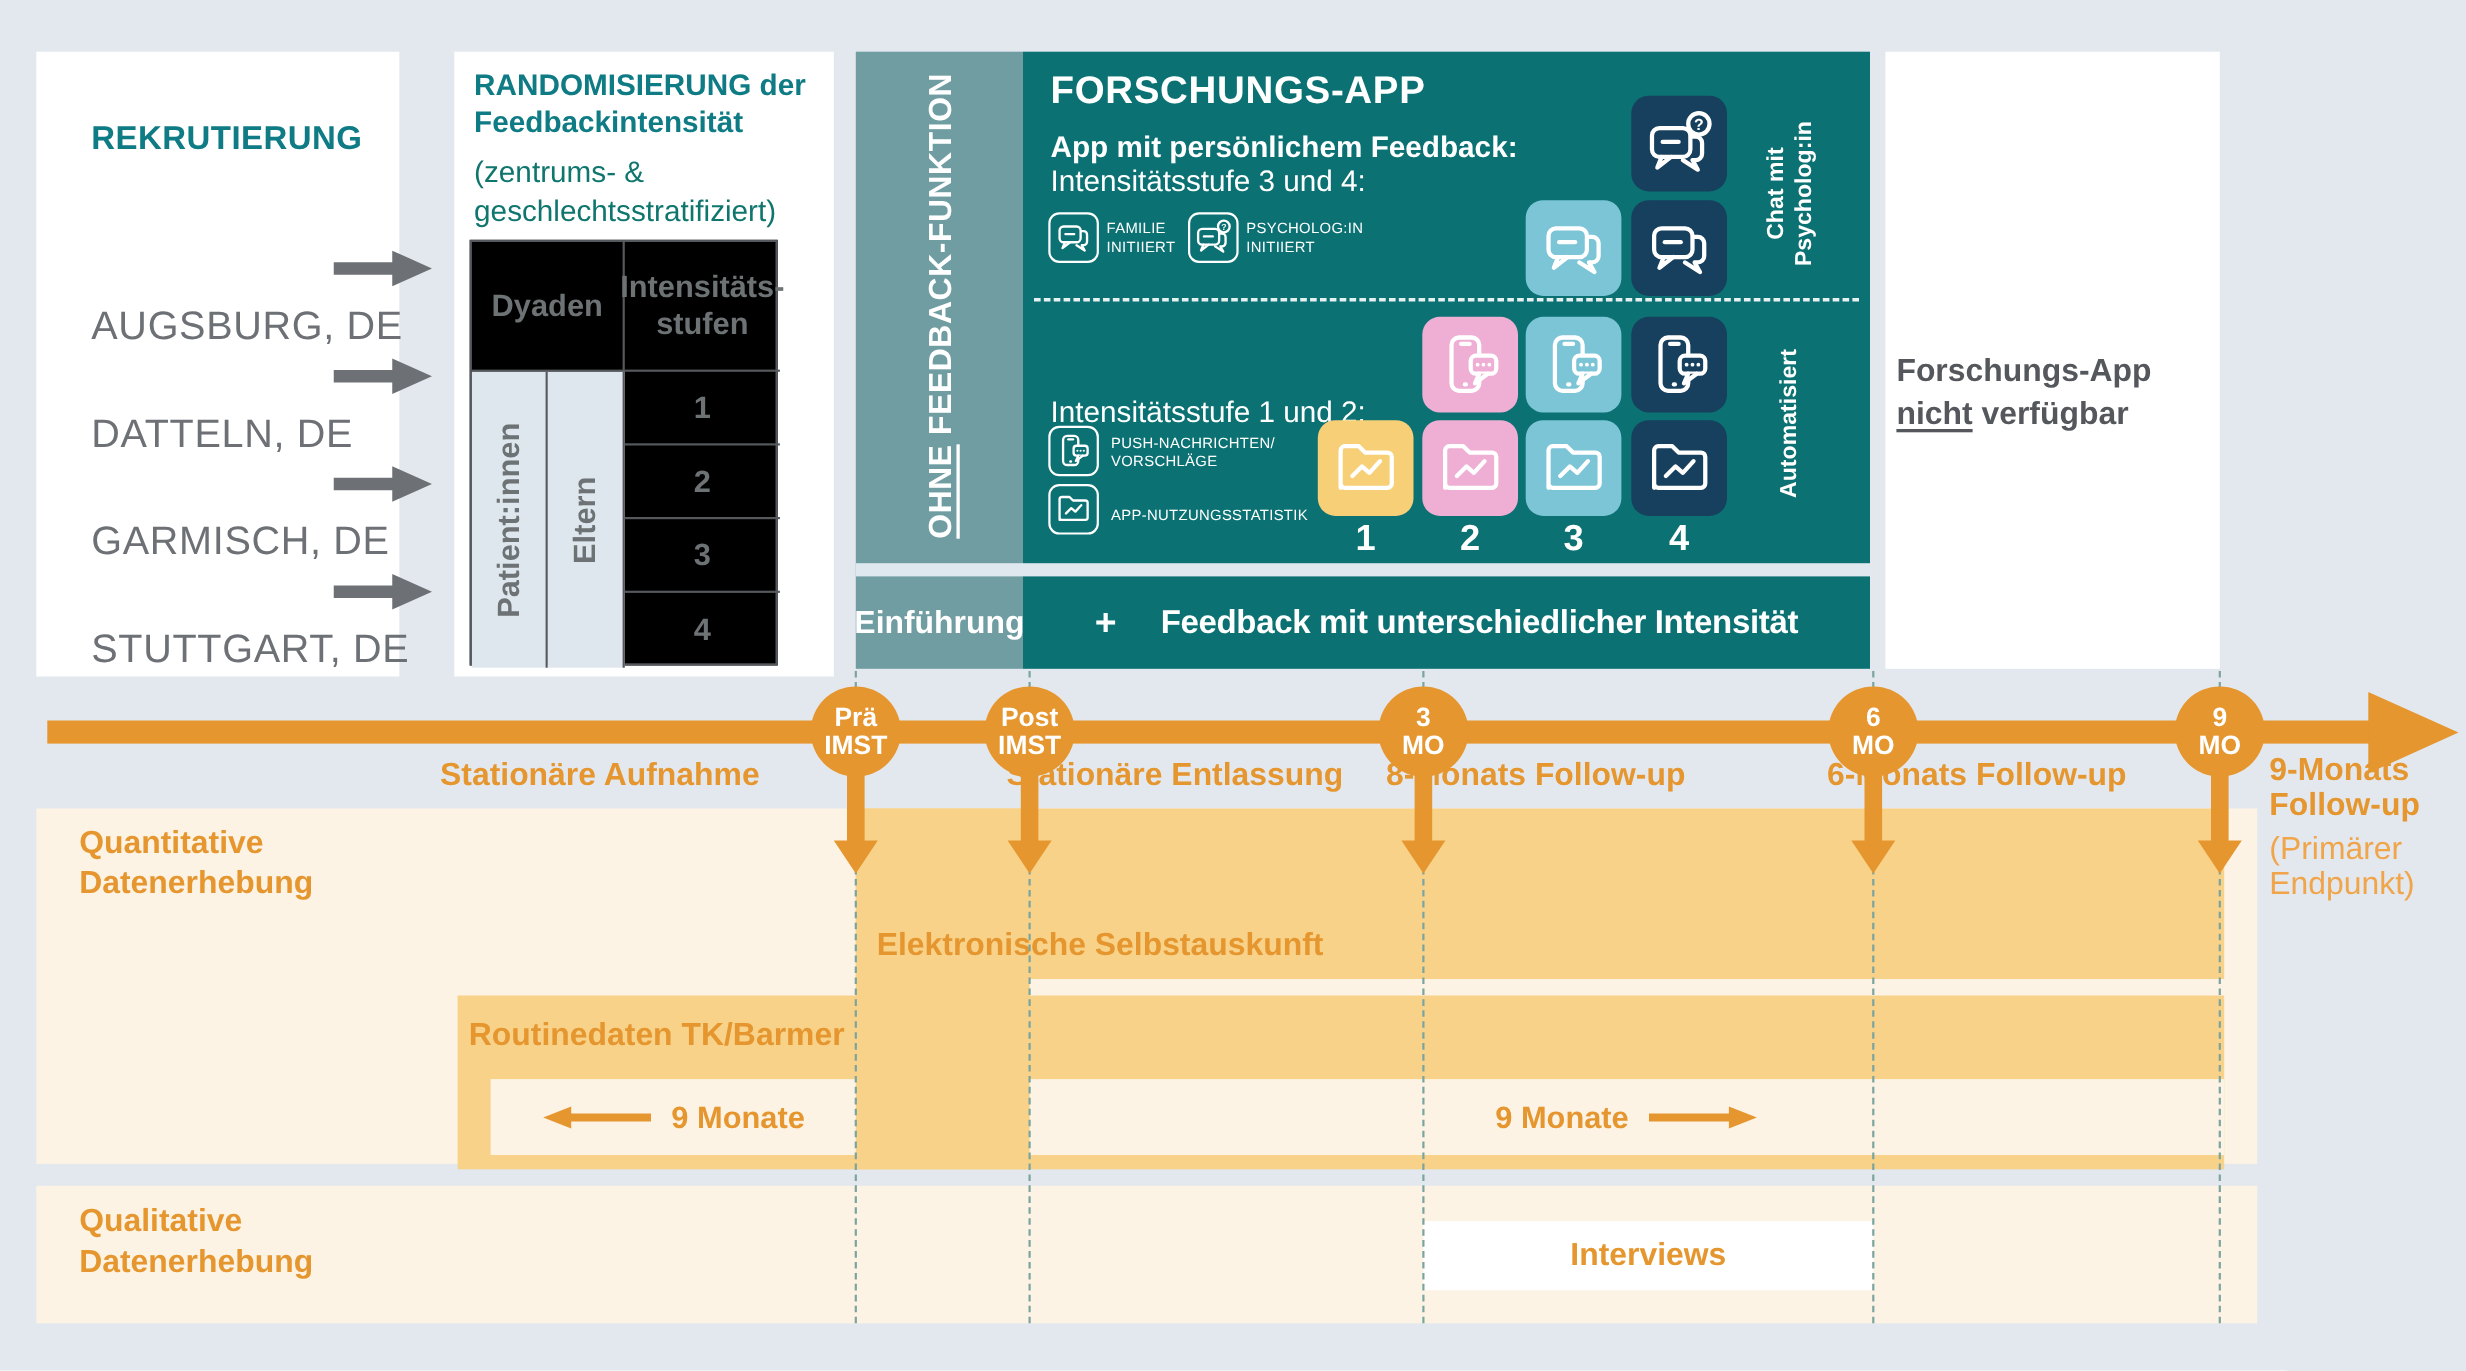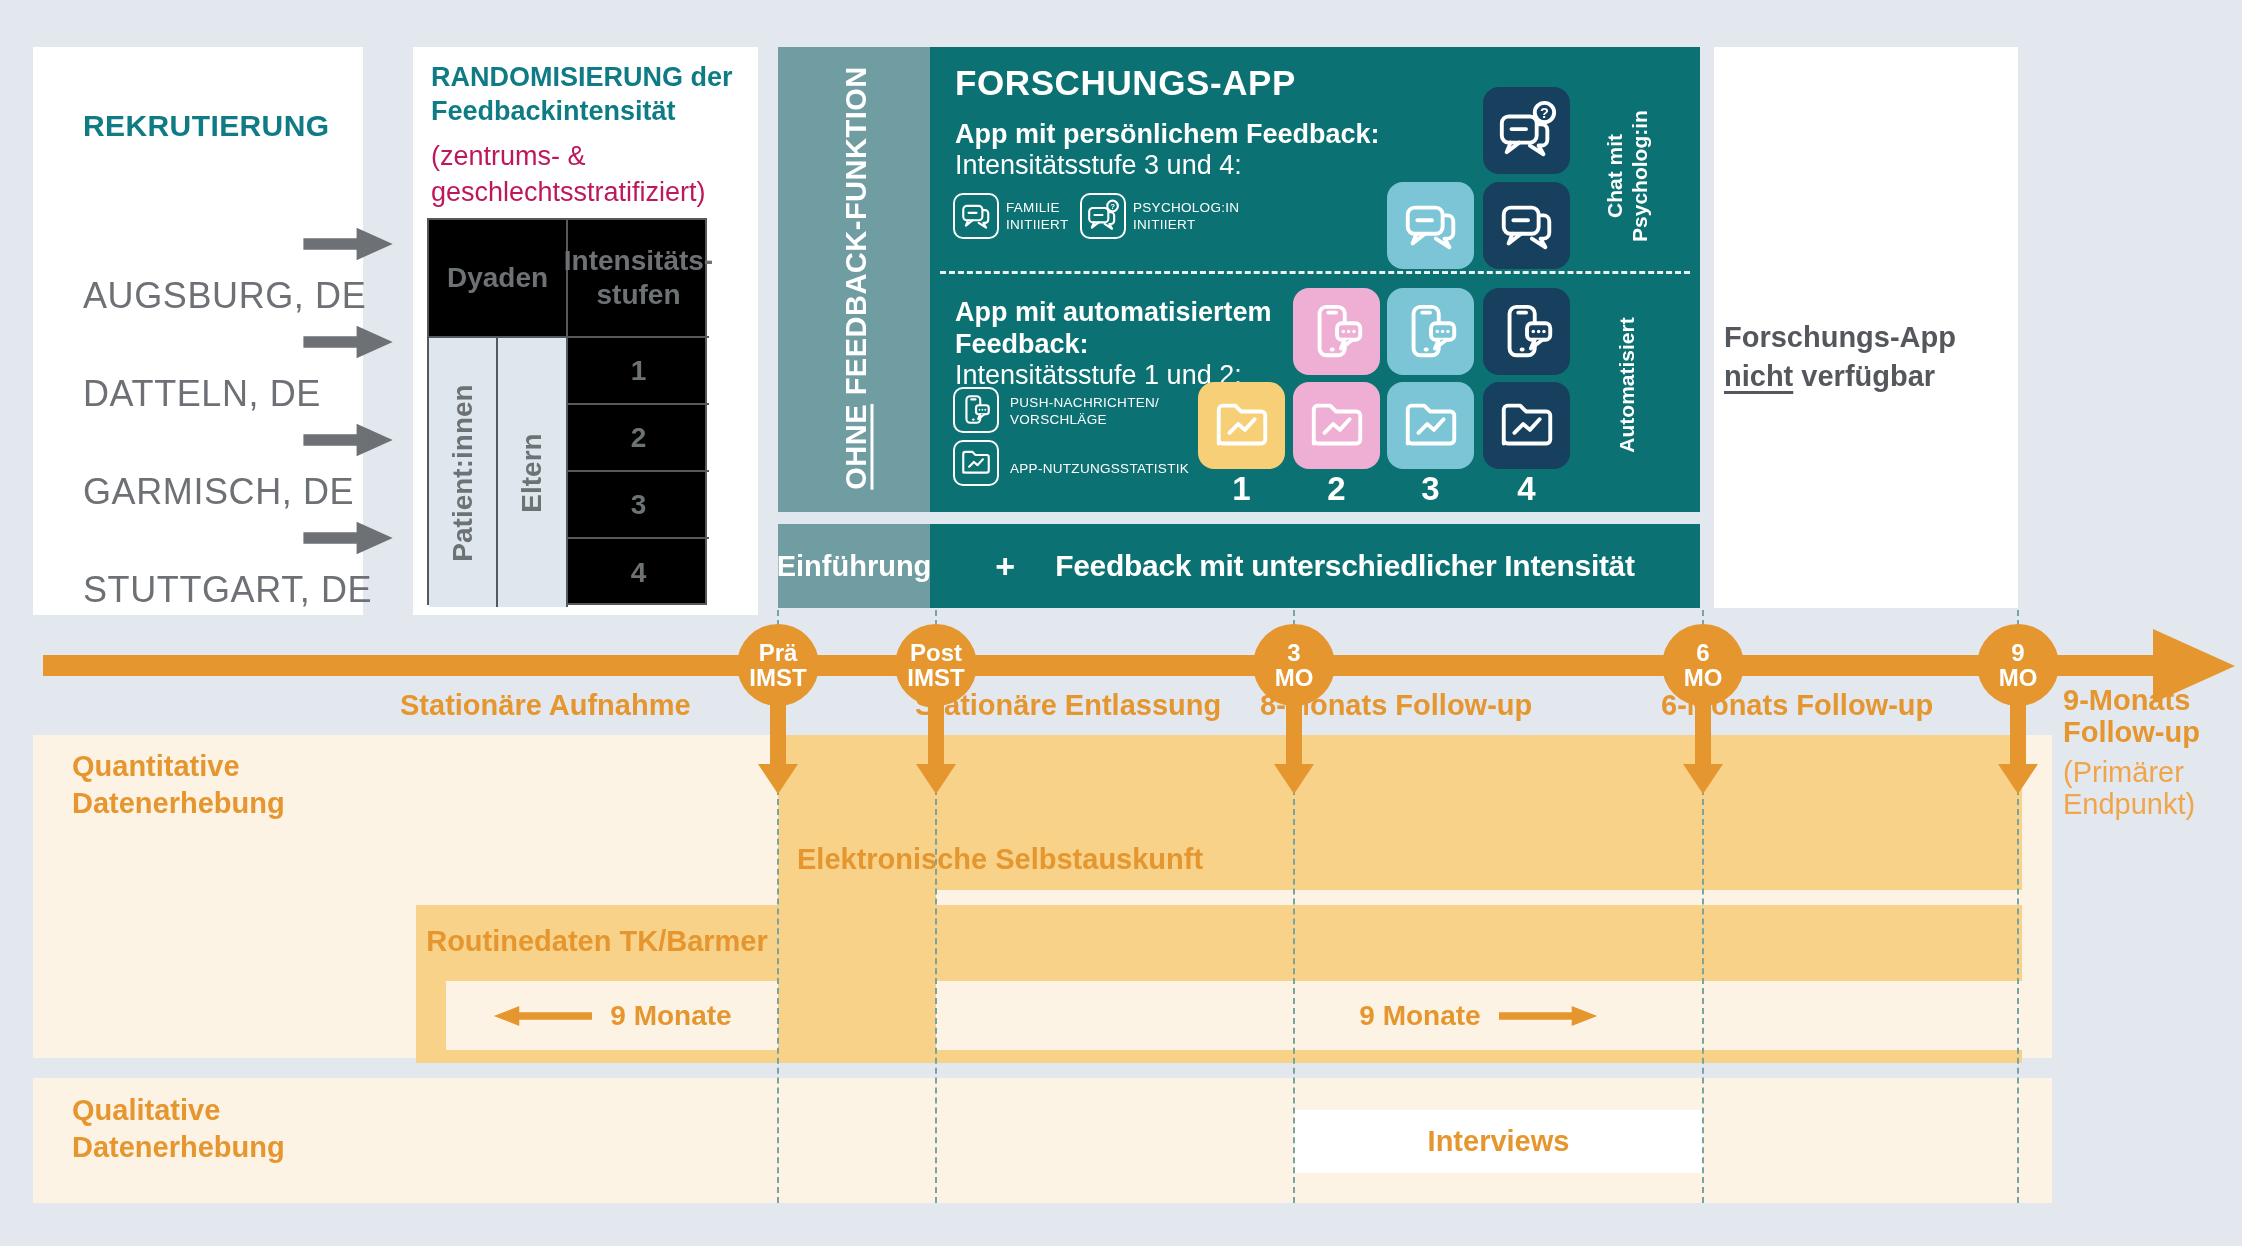--- a/index.html
+++ b/index.html
@@ -6,21 +6,21 @@
   #stage{position:relative;width:2242px;height:1246px;background:#e3e8ef;
          font-family:"Liberation Sans",sans-serif;overflow:hidden}
   .abs{position:absolute}
   .panel{position:absolute;background:#fff}
 
   
   .rek-title{position:absolute;left:50px;top:62px;color:#0f7b85;font-weight:bold;font-size:30px;letter-spacing:.4px}
   .site{position:absolute;left:50px;color:#6d7175;font-weight:normal;font-size:36px;letter-spacing:.6px;white-space:nowrap}
   .site-arrow{position:absolute;left:301px;width:96px;height:38px}
   .rand-title{position:absolute;left:431px;top:60px;color:#0f7b85;font-weight:bold;font-size:27px;line-height:34px;white-space:pre-line}
-  .rand-sub{position:absolute;left:431px;top:138px;color:#be185d;font-size:27px;line-height:36px;white-space:pre-line}
+  .rand-sub{position:absolute;left:431px;top:138px;color:#0f766e;font-size:27px;line-height:36px;white-space:pre-line}
 
   
   .rtable{position:absolute;left:427px;top:218px;width:280px;height:387px;
           display:grid;grid-template-columns:69px 70px 141px;grid-template-rows:118px 67px 67px 67px 68px;
           border:2px solid #55595d;box-sizing:border-box;background:#000000;color:#6d7275;font-weight:bold;font-size:28px}
   .rtc{display:flex;align-items:center;justify-content:center;box-sizing:border-box;text-align:center}
   .rt-dyaden{grid-area:1/1/2/3;border-right:2px solid #55595d;border-bottom:2px solid #55595d}
   .rt-int{grid-area:1/3/2/4;border-bottom:2px solid #55595d;white-space:pre-line;line-height:34px}
   .rt-pat{grid-area:2/1/6/2;background:#dfe7ee;border-right:2px solid #55595d}
   .rt-elt{grid-area:2/2/6/3;background:#dfe7ee;border-right:2px solid #55595d}
@@ -196,22 +196,20 @@
   <div class="otile" style="left:1080px;top:193px">
       <svg class="oico">
         <use href="#i-chat-q"></use>
       </svg>
     </div>
   <div class="olabel" style="left:1133px;top:199px">PSYCHOLOG:IN
 INITIIERT</div>
 
   <div class="hdash"></div>
 
-  <div class="tw-b" style="left:955px;top:296px">App mit automatisiertem
-Feedback:</div>
   <div class="tw-r" style="left:955px;top:360px">Intensitätsstufe 1 und 2:</div>
   <div class="otile" style="left:953px;top:387px">
       <svg class="oico">
         <use href="#i-phone-msg"></use>
       </svg>
     </div>
   <div class="olabel" style="left:1010px;top:394px">PUSH-NACHRICHTEN/
 VORSCHLÄGE</div>
   <div class="otile" style="left:953px;top:440px">
       <svg class="oico">

